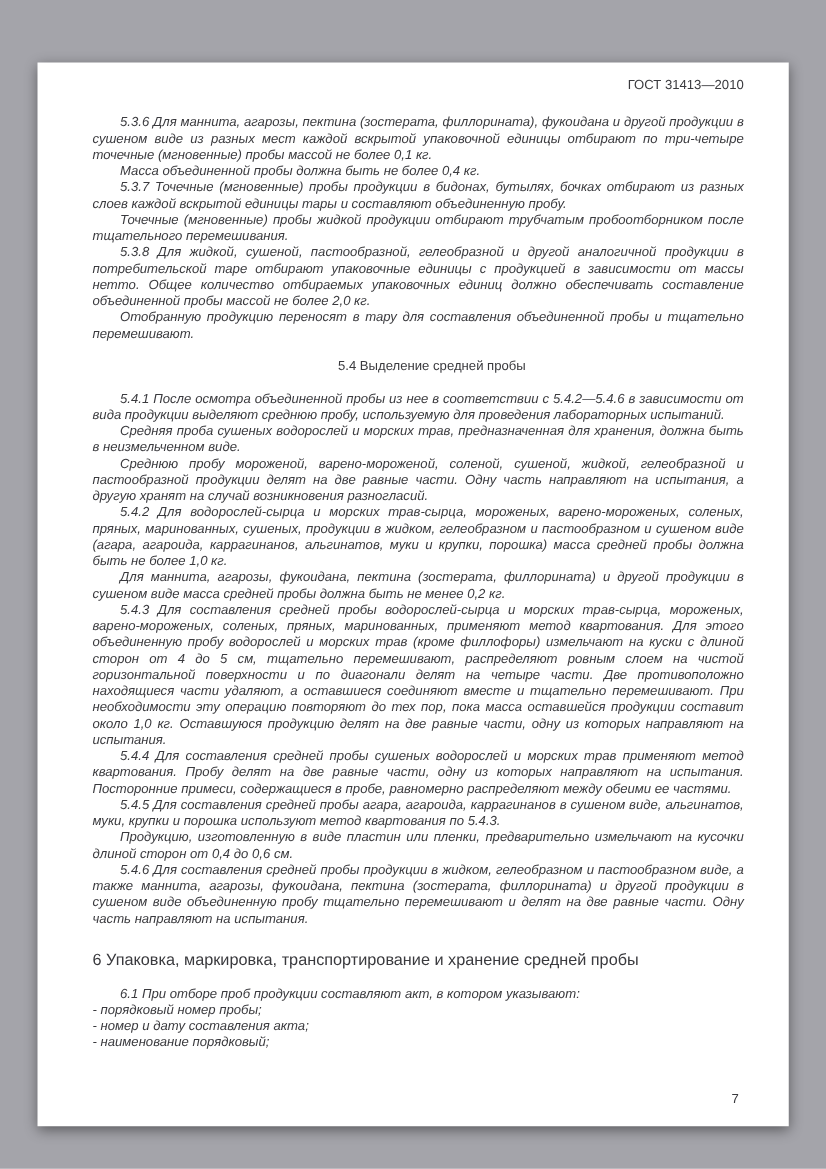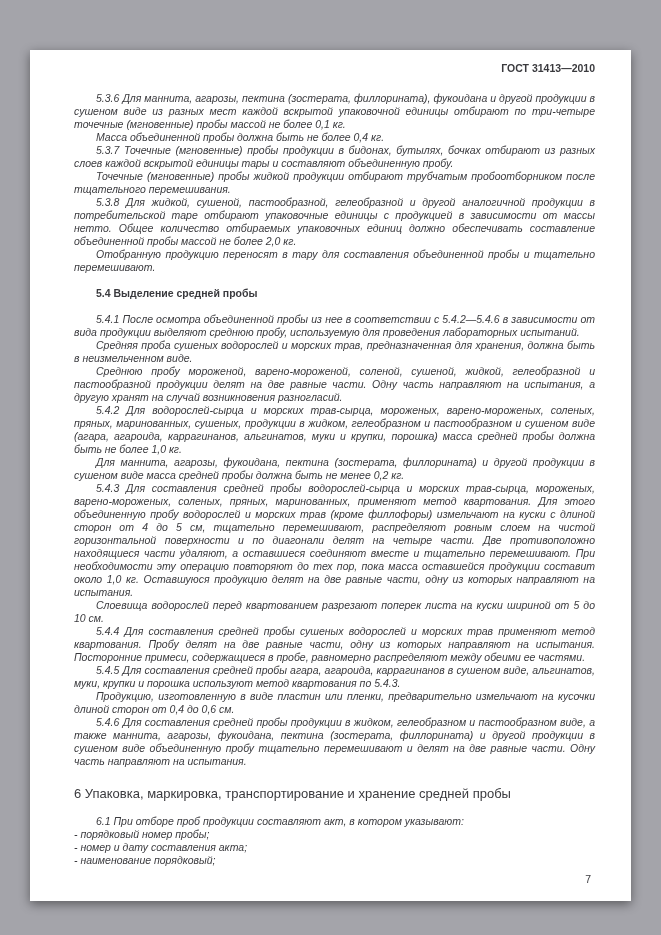--- a/index.html
+++ b/index.html
@@ -17,35 +17,36 @@
     margin: 50px auto 0;
     background: #ffffff;
     box-shadow: 0 3px 10px rgba(0,0,0,0.45);
     box-sizing: border-box;
     padding: 12px 36px 40px 44px;
     color: #3a3a3e;
   }
   .header {
     text-align: right;
     font-size: 10.5px;
-    font-weight: bold;
+    font-weight: normal;
     margin-bottom: 18px;
   }
   .doc-body {
     font-size: 10.5px;
     line-height: 13px;
   }
   .doc-body p { margin: 0; text-align: justify; text-indent: 22px; font-style: italic; }
   .doc-body p.li { text-align: left; text-indent: 0; }
   .doc-body h2 {
     font-size: 10.5px;
     line-height: 13px;
-    font-weight: bold;
+    font-weight: normal;
     margin: 13px 0;
     text-indent: 22px;
+    text-align: center;
   }
   .doc-body h1 {
     font-size: 13px;
     line-height: 16px;
     font-weight: normal;
     margin: 18px 0 13px;
     text-indent: 0;
   }
   .page-number {
     position: absolute;
@@ -69,21 +70,20 @@
       <p class="p">Точечные (мгновенные) пробы жидкой продукции отбирают трубчатым пробоотборником после тщательного перемешивания.</p>
       <p class="p">5.3.8 Для жидкой, сушеной, пастообразной, гелеобразной и другой аналогичной продукции в потребительской таре отбирают упаковочные единицы с продукцией в зависимости от массы нетто. Общее количество отбираемых упаковочных единиц должно обеспечивать составление объединенной пробы массой не более 2,0 кг.</p>
       <p class="p">Отобранную продукцию переносят в тару для составления объединенной пробы и тщательно перемешивают.</p>
       <h2 class="h2">5.4 Выделение средней пробы</h2>
       <p class="p">5.4.1 После осмотра объединенной пробы из нее в соответствии с 5.4.2—5.4.6 в зависимости от вида продукции выделяют среднюю пробу, используемую для проведения лабораторных испытаний.</p>
       <p class="p">Средняя проба сушеных водорослей и морских трав, предназначенная для хранения, должна быть в неизмельченном виде.</p>
       <p class="p">Среднюю пробу мороженой, варено-мороженой, соленой, сушеной, жидкой, гелеобразной и пастообразной продукции делят на две равные части. Одну часть направляют на испытания, а другую хранят на случай возникновения разногласий.</p>
       <p class="p">5.4.2 Для водорослей-сырца и морских трав-сырца, мороженых, варено-мороженых, соленых, пряных, маринованных, сушеных, продукции в жидком, гелеобразном и пастообразном и сушеном виде (агара, агароида, каррагинанов, альгинатов, муки и крупки, порошка) масса средней пробы должна быть не более 1,0 кг.</p>
       <p class="p">Для маннита, агарозы, фукоидана, пектина (зостерата, филлорината) и другой продукции в сушеном виде масса средней пробы должна быть не менее 0,2 кг.</p>
       <p class="p">5.4.3 Для составления средней пробы водорослей-сырца и морских трав-сырца, мороженых, варено-мороженых, соленых, пряных, маринованных, применяют метод квартования. Для этого объединенную пробу водорослей и морских трав (кроме филлофоры) измельчают на куски с длиной сторон от 4 до 5 см, тщательно перемешивают, распределяют ровным слоем на чистой горизонтальной поверхности и по диагонали делят на четыре части. Две противоположно находящиеся части удаляют, а оставшиеся соединяют вместе и тщательно перемешивают. При необходимости эту операцию повторяют до тех пор, пока масса оставшейся продукции составит около 1,0 кг. Оставшуюся продукцию делят на две равные части, одну из которых направляют на испытания.</p>
-      <p class="p">Слоевища водорослей перед квартованием разрезают поперек листа на куски шириной от 5 до 10 см.</p>
       <p class="p">5.4.4 Для составления средней пробы сушеных водорослей и морских трав применяют метод квартования. Пробу делят на две равные части, одну из которых направляют на испытания. Посторонние примеси, содержащиеся в пробе, равномерно распределяют между обеими ее частями.</p>
       <p class="p">5.4.5 Для составления средней пробы агара, агароида, каррагинанов в сушеном виде, альгинатов, муки, крупки и порошка используют метод квартования по 5.4.3.</p>
       <p class="p">Продукцию, изготовленную в виде пластин или пленки, предварительно измельчают на кусочки длиной сторон от 0,4 до 0,6 см.</p>
       <p class="p">5.4.6 Для составления средней пробы продукции в жидком, гелеобразном и пастообразном виде, а также маннита, агарозы, фукоидана, пектина (зостерата, филлорината) и другой продукции в сушеном виде объединенную пробу тщательно перемешивают и делят на две равные части. Одну часть направляют на испытания.</p>
       <h1 class="h1">6 Упаковка, маркировка, транспортирование и хранение средней пробы</h1>
       <p class="p">6.1 При отборе проб продукции составляют акт, в котором указывают:</p>
       <p class="li">- порядковый номер пробы;</p>
       <p class="li">- номер и дату составления акта;</p>
       <p class="li">- наименование порядковый;</p>
     </div>

